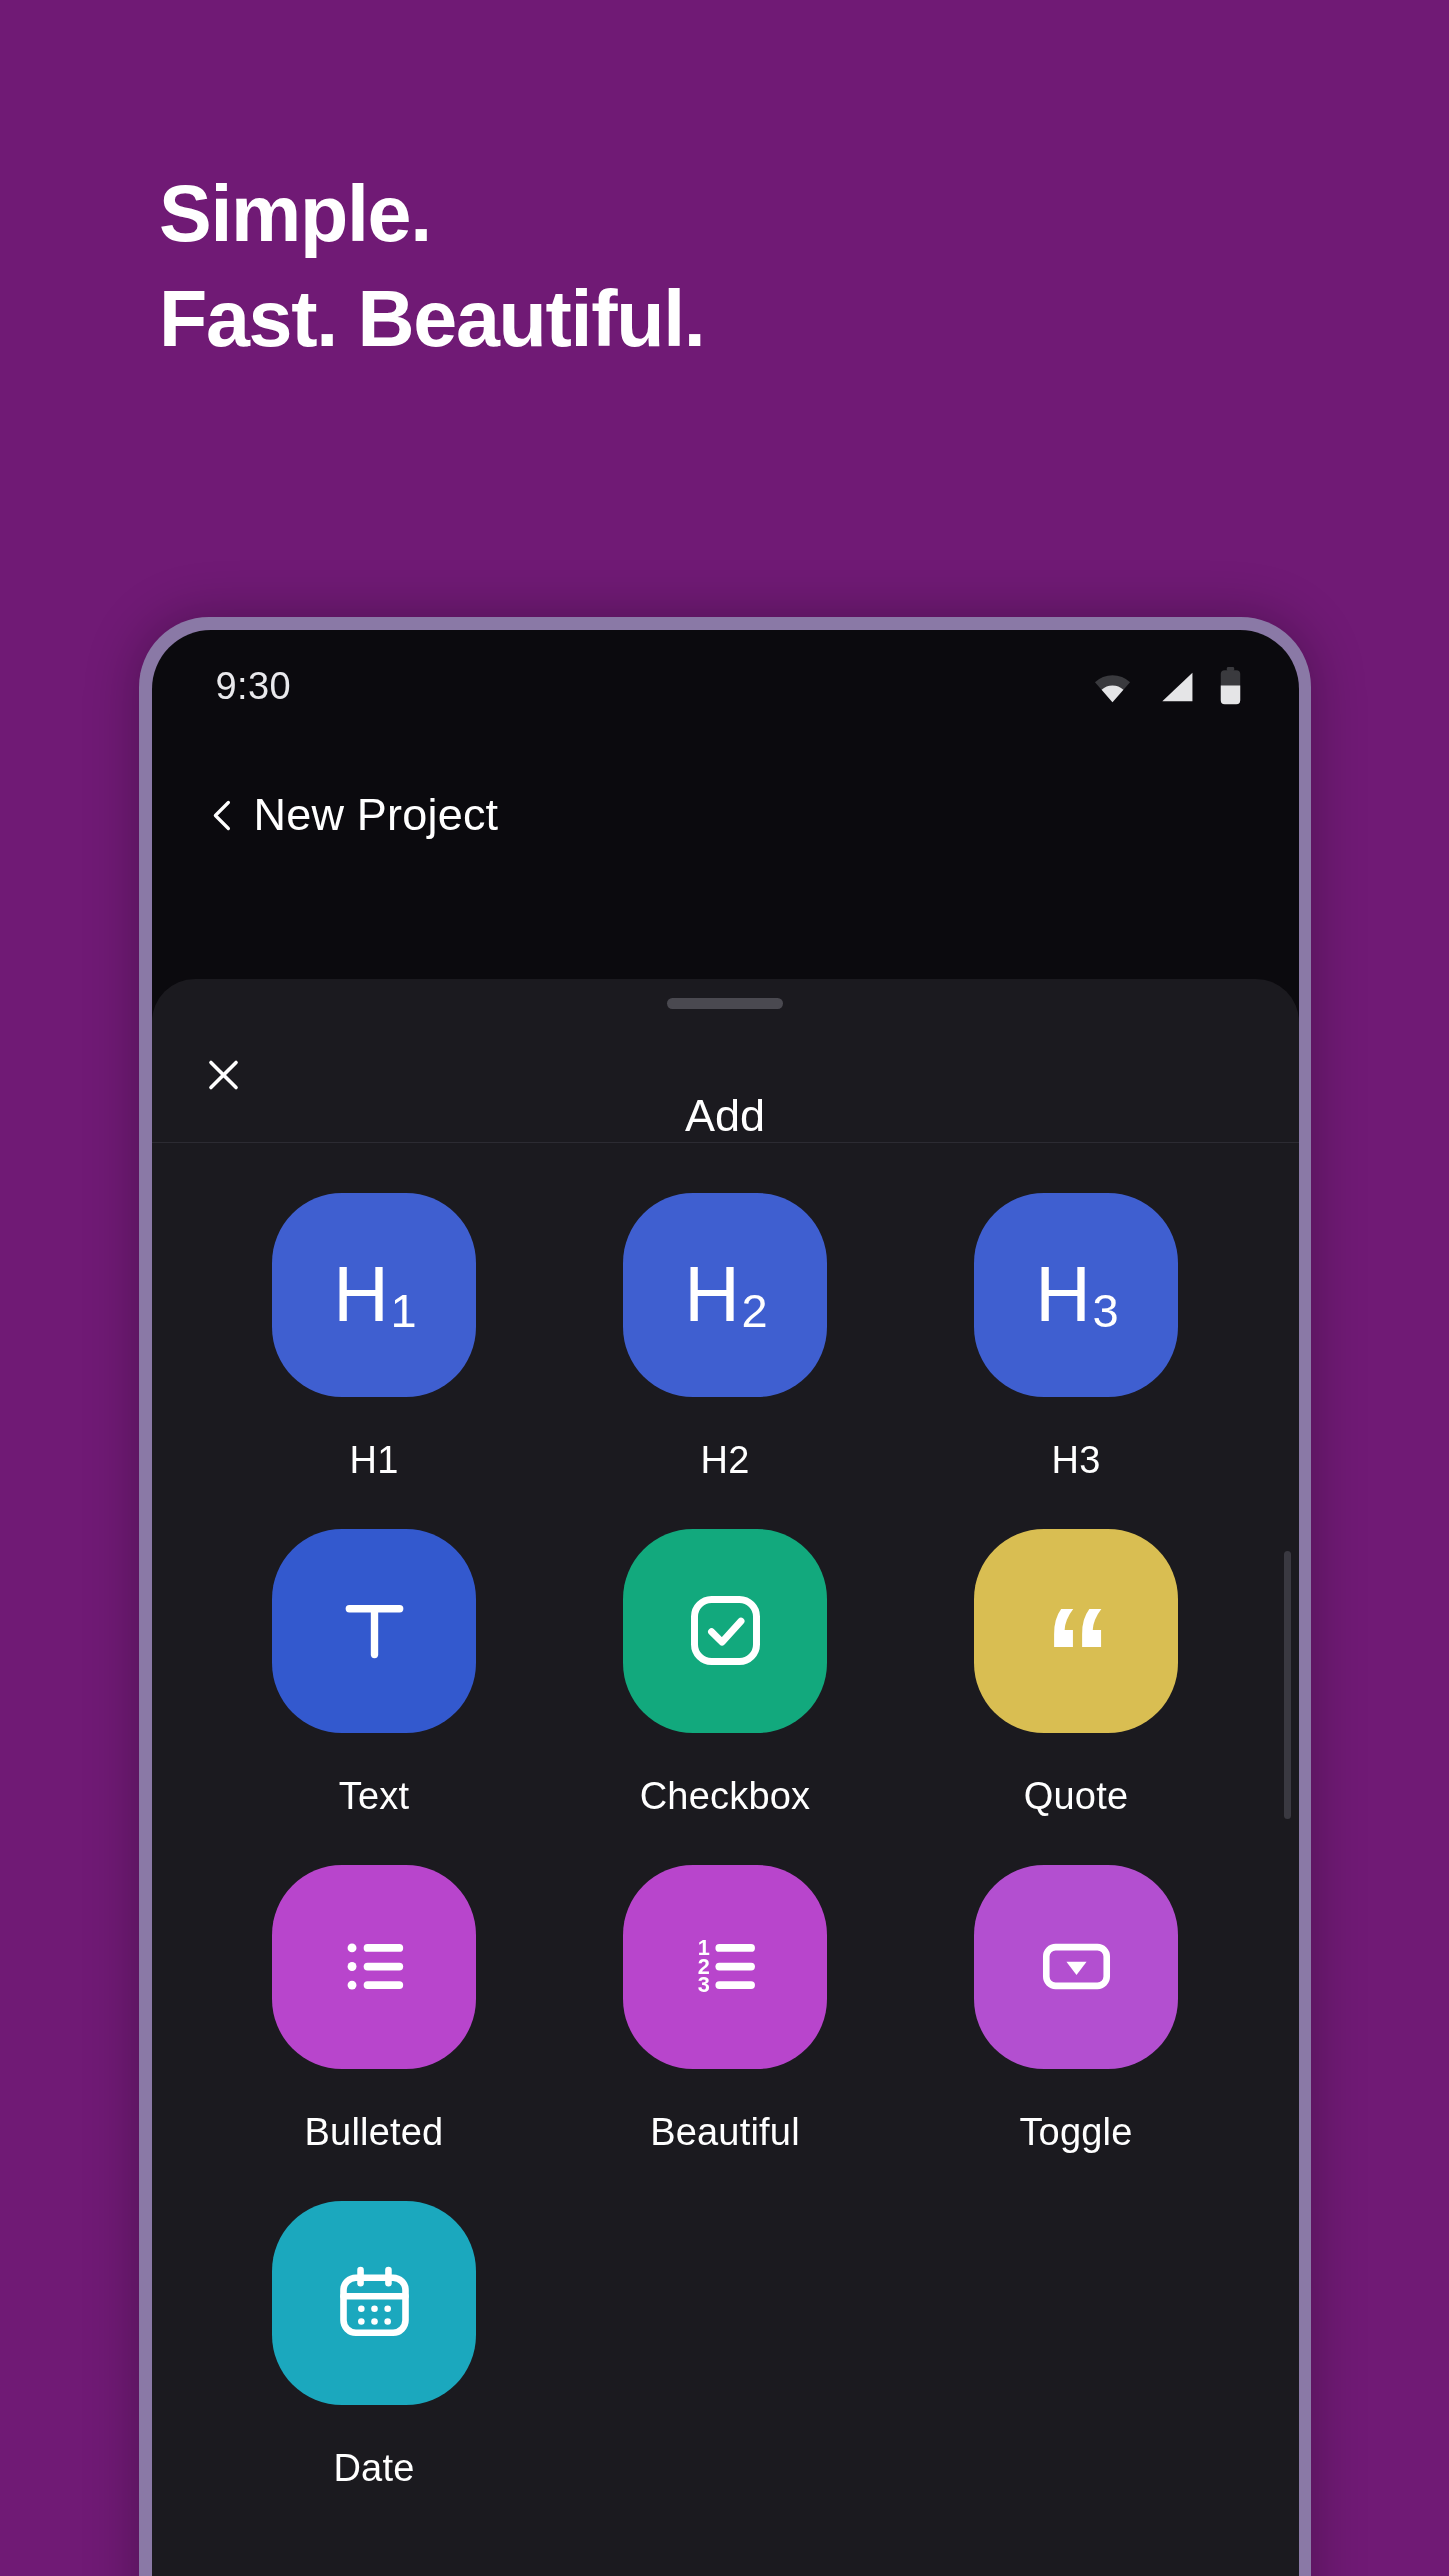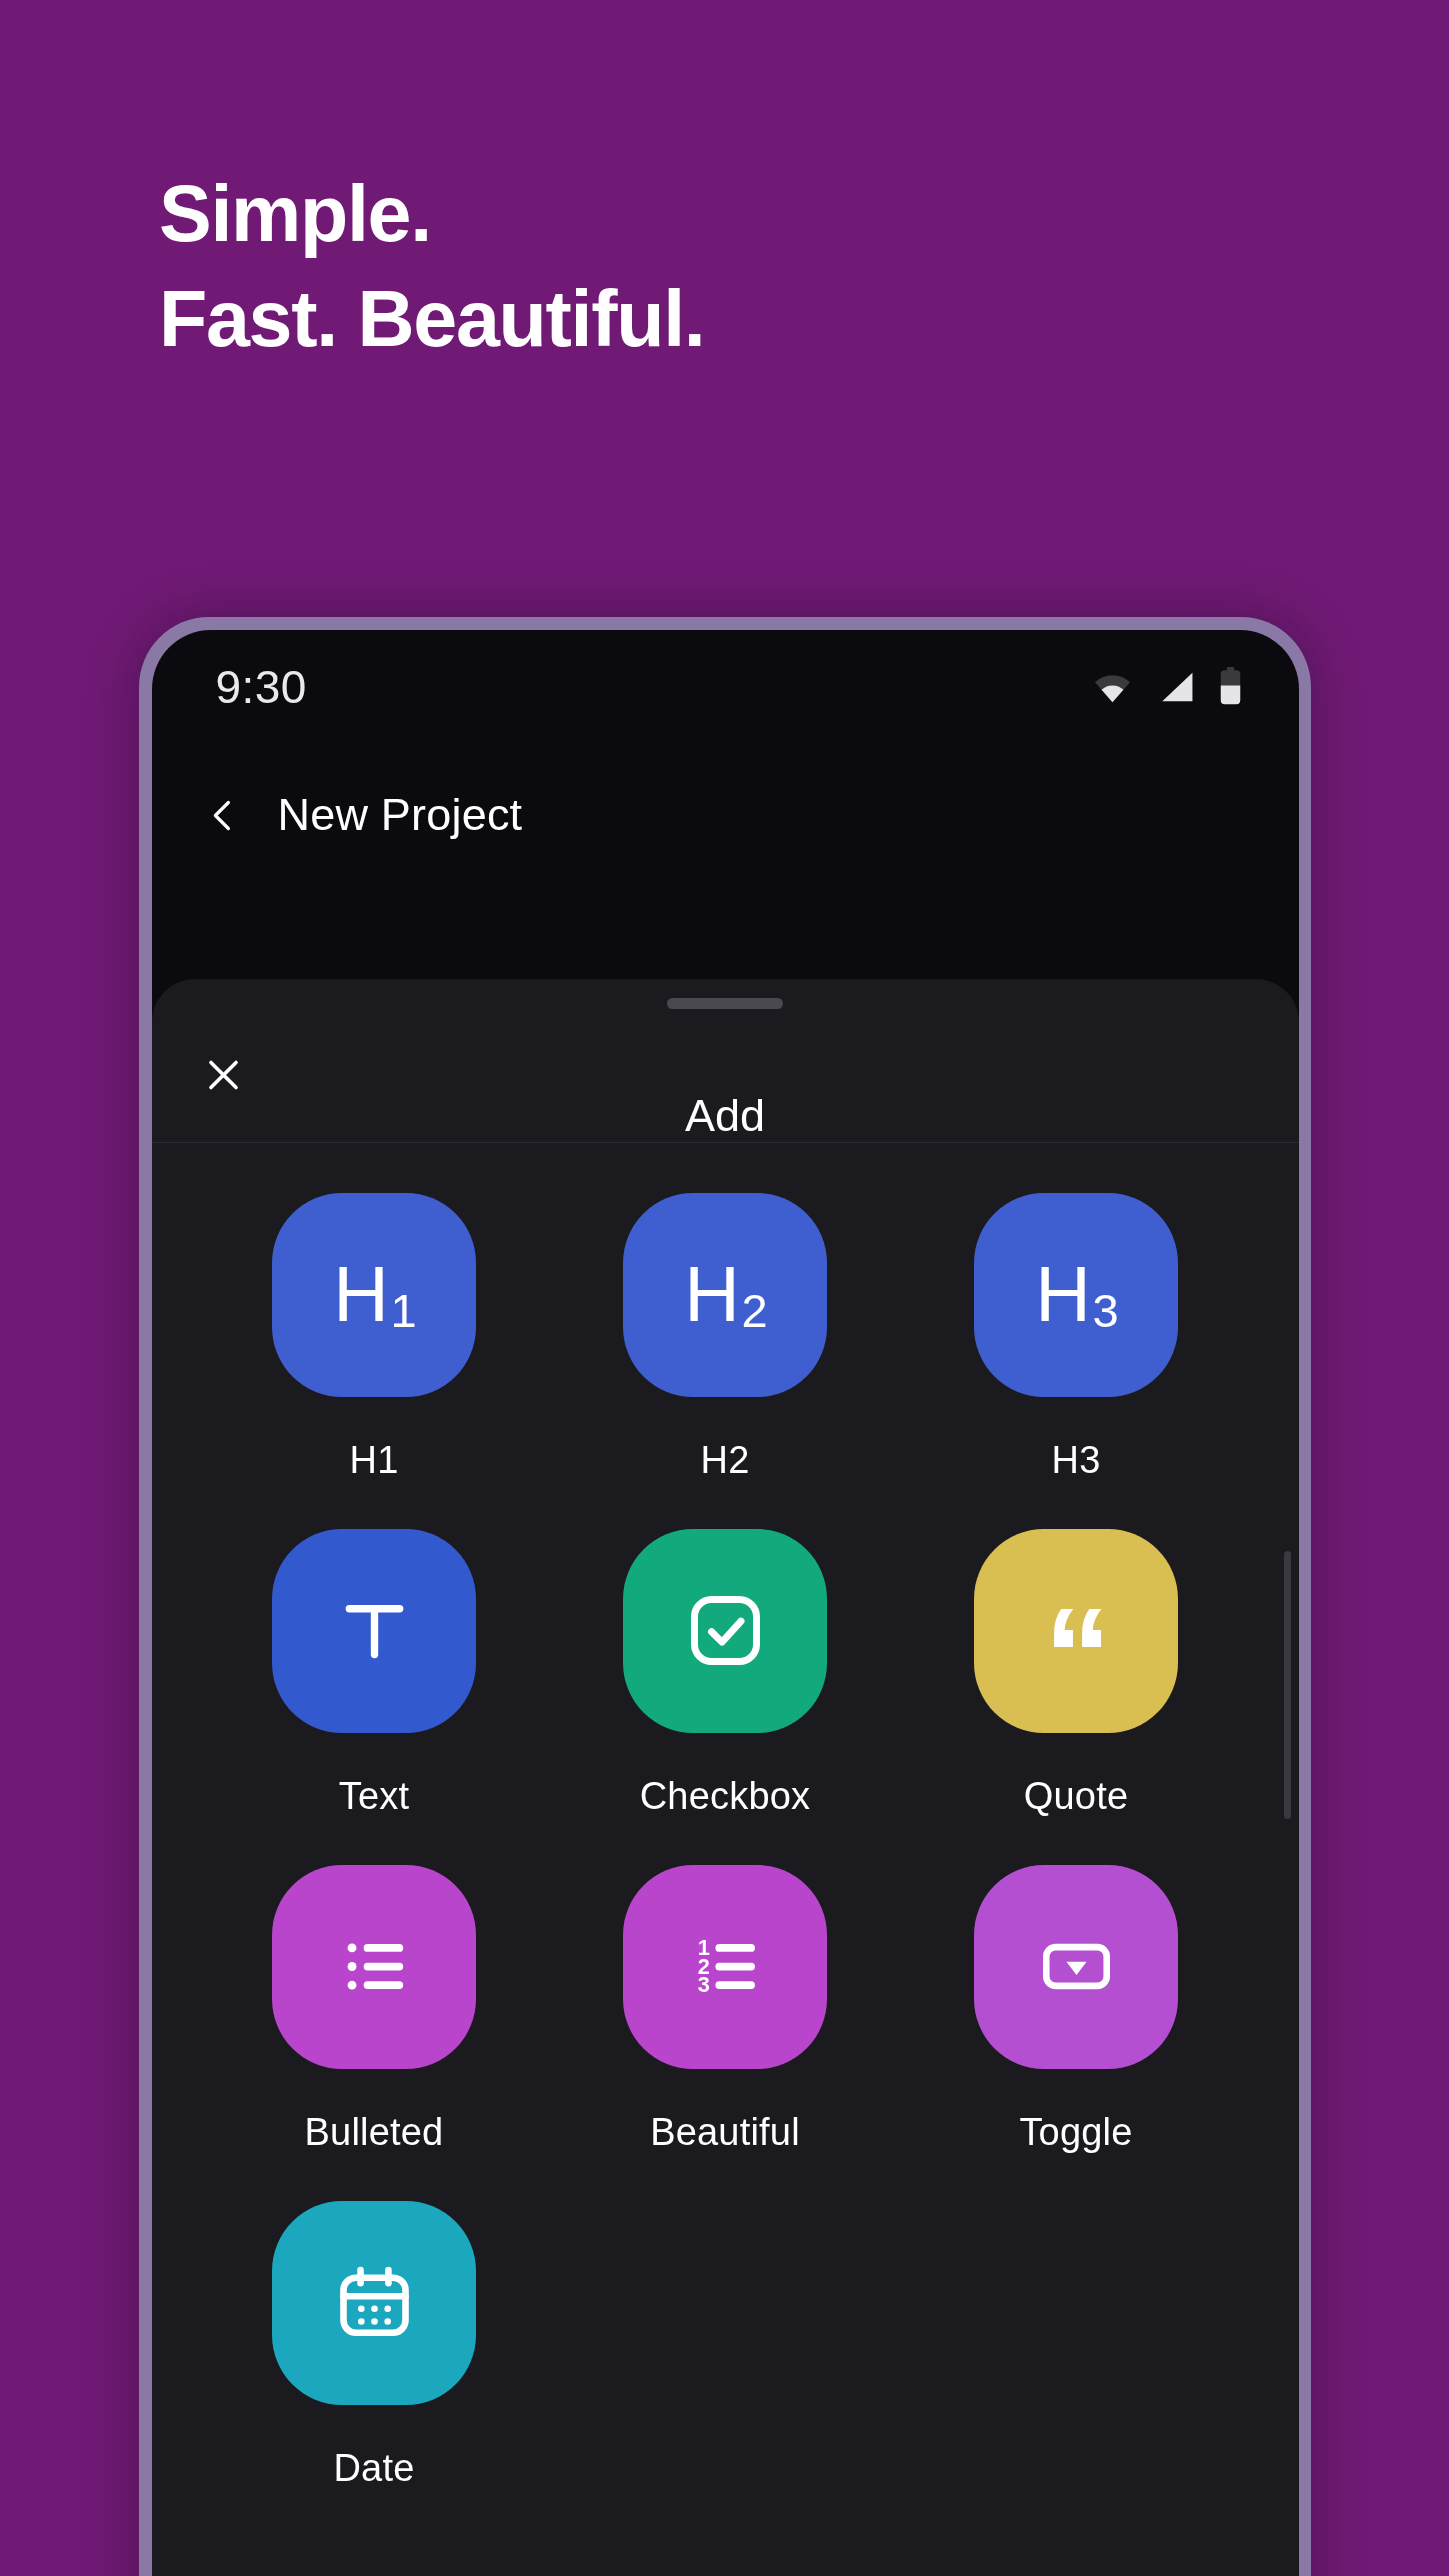--- a/index.html
+++ b/index.html
@@ -52,35 +52,35 @@
   
   .status-bar {
     position:absolute; left:0; top:0;
     width:100%; height:114px;
     display:flex; align-items:center;
     justify-content:space-between;
     padding:0 57px 0 64px;
   }
   .status-time {
     color:#e9e9ec;
-    font-size:46px;
+    font-size:38px;
     font-weight:500;
     letter-spacing:0.4px;
   }
   .status-icons {
     display:flex; align-items:center; gap:23px;
   }
   .icon-wifi, .icon-cell, .icon-batt { display:block; }
 
   
   .app-bar {
     position:absolute; left:0; top:114px;
     width:100%; height:143px;
     display:flex; align-items:center;
-    padding-left:52px; gap:35px;
+    padding-left:52px; gap:11px;
   }
   .back-chevron { width:39px; height:39px; flex:none; }
   .app-title {
     color:#ffffff;
     font-size:45px;
     font-weight:500;
     letter-spacing:0.2px;
   }
 
   

